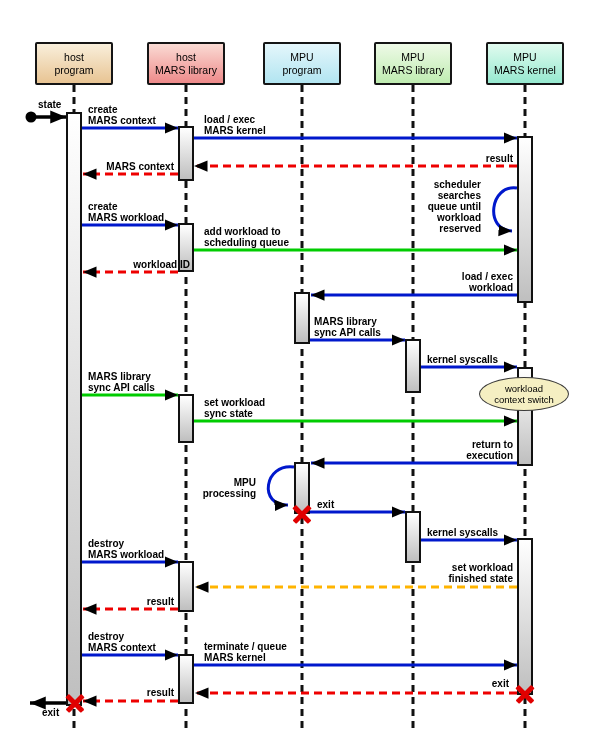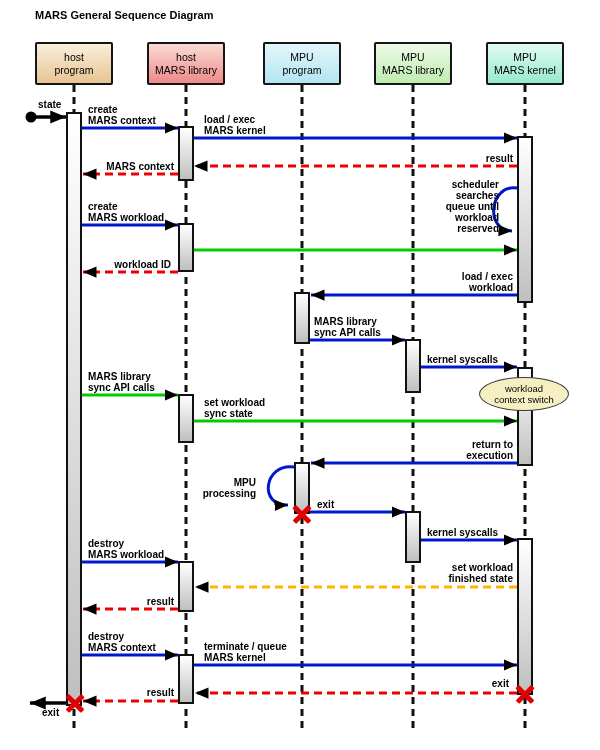--- a/index.html
+++ b/index.html
@@ -25,21 +25,20 @@
   .xmark{position:absolute;width:22px;height:22px;}
   .xmark i{position:absolute;left:0;top:9px;width:22px;height:4.5px;background:#e00000;border-radius:1px;}
   .xmark i:nth-child(1){transform:rotate(45deg);}
   .xmark i:nth-child(2){transform:rotate(-45deg);}
 </style>
 </head>
 <body>
 
 <div id="stage">
 
-  <div id="title">MARS General Sequence Diagram</div>
 
   <svg width="600" height="750">
     <defs>
       <marker id="ah" viewBox="0 0 6 5" refX="6" refY="2.5" markerWidth="4.5" markerHeight="4" orient="auto">
         <path d="M0,0 L6,2.5 L0,5 z" fill="#000"></path>
       </marker>
     </defs>
 
     <g stroke="#111" stroke-width="3" stroke-dasharray="7 5">
       <line x1="74" y1="85" x2="74" y2="732"></line>
@@ -113,28 +112,30 @@
   <div class="actor a5" style="left:486px;width:78px">MPU
 MARS kernel</div>
 
   <div class="lbl" style="left:38px;top:99px">state</div>
   <div class="lbl" style="left:88px;top:104px">create
 MARS context</div>
   <div class="lbl" style="left:204px;top:114px">load / exec
 MARS kernel</div>
   <div class="lbl r" style="left:453px;top:153px;width:60px">result</div>
   <div class="lbl r" style="left:94px;top:161px;width:80px">MARS context</div>
-  <div class="lbl r" style="left:419px;top:179px;width:80px">scheduler
+  <div class="lbl r" style="left:401px;top:179px;width:80px">scheduler
 searches
 queue until
 workload
 reserved</div>
   <div class="lbl" style="left:88px;top:201px">create
 MARS workload</div>
-  <div class="lbl r" style="left:91px;top:259px;width:80px">workload ID</div>
+  <div class="lbl" style="left:204px;top:226px">add workload to
+scheduling queue</div>
+  <div class="lbl r" style="left:110px;top:259px;width:80px">workload ID</div>
   <div class="lbl r" style="left:433px;top:271px;width:80px">load / exec
 workload</div>
   <div class="lbl" style="left:314px;top:316px">MARS library
 sync API calls</div>
   <div class="lbl" style="left:427px;top:354px">kernel syscalls</div>
   <div class="lbl" style="left:88px;top:371px">MARS library
 sync API calls</div>
   <div class="lbl" style="left:204px;top:397px">set workload
 sync state</div>
   <div class="lbl r" style="left:433px;top:439px;width:80px">return to

